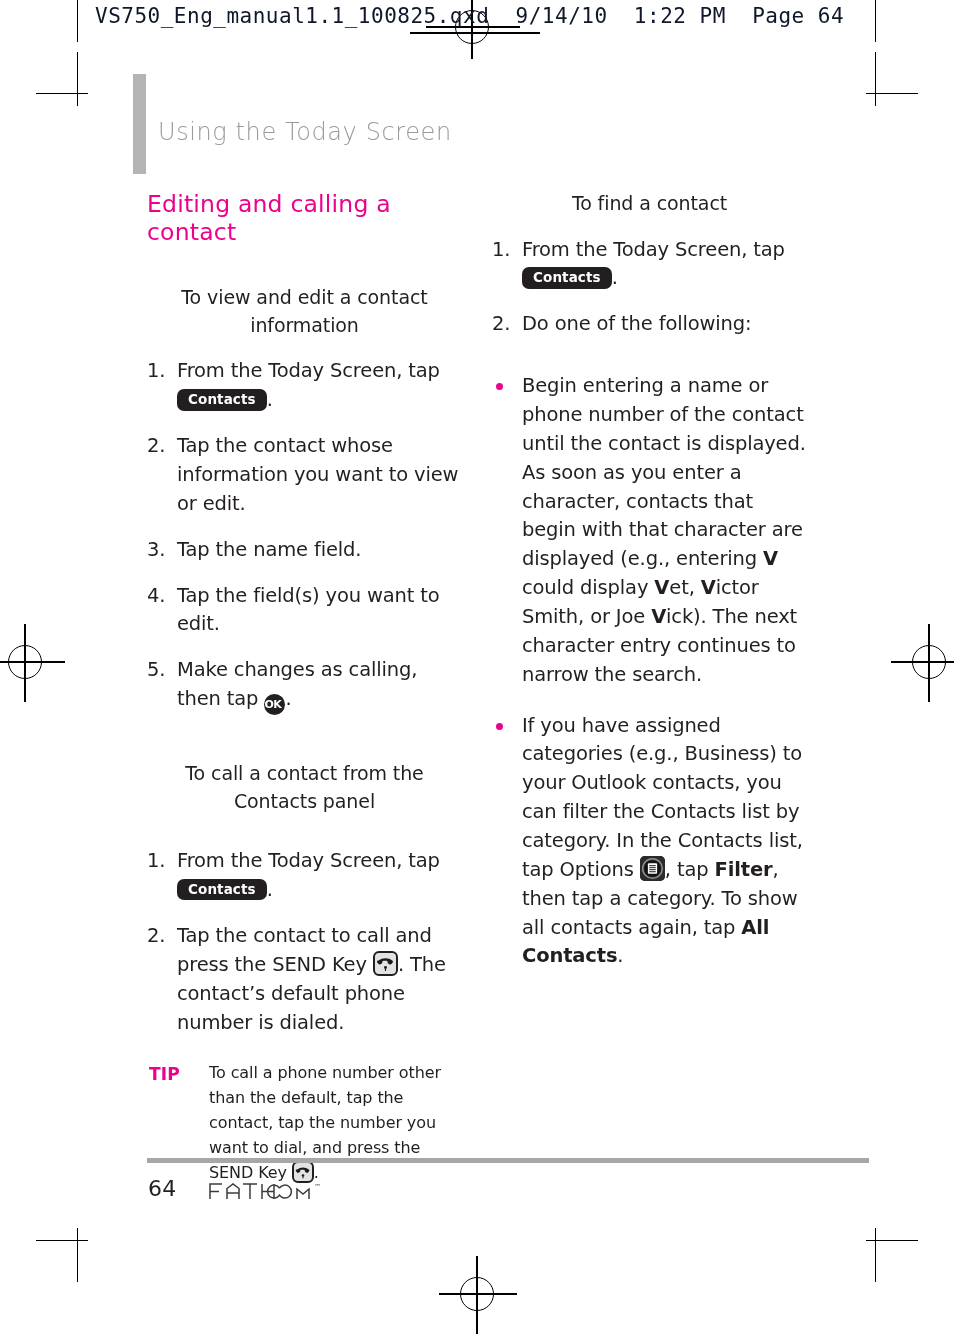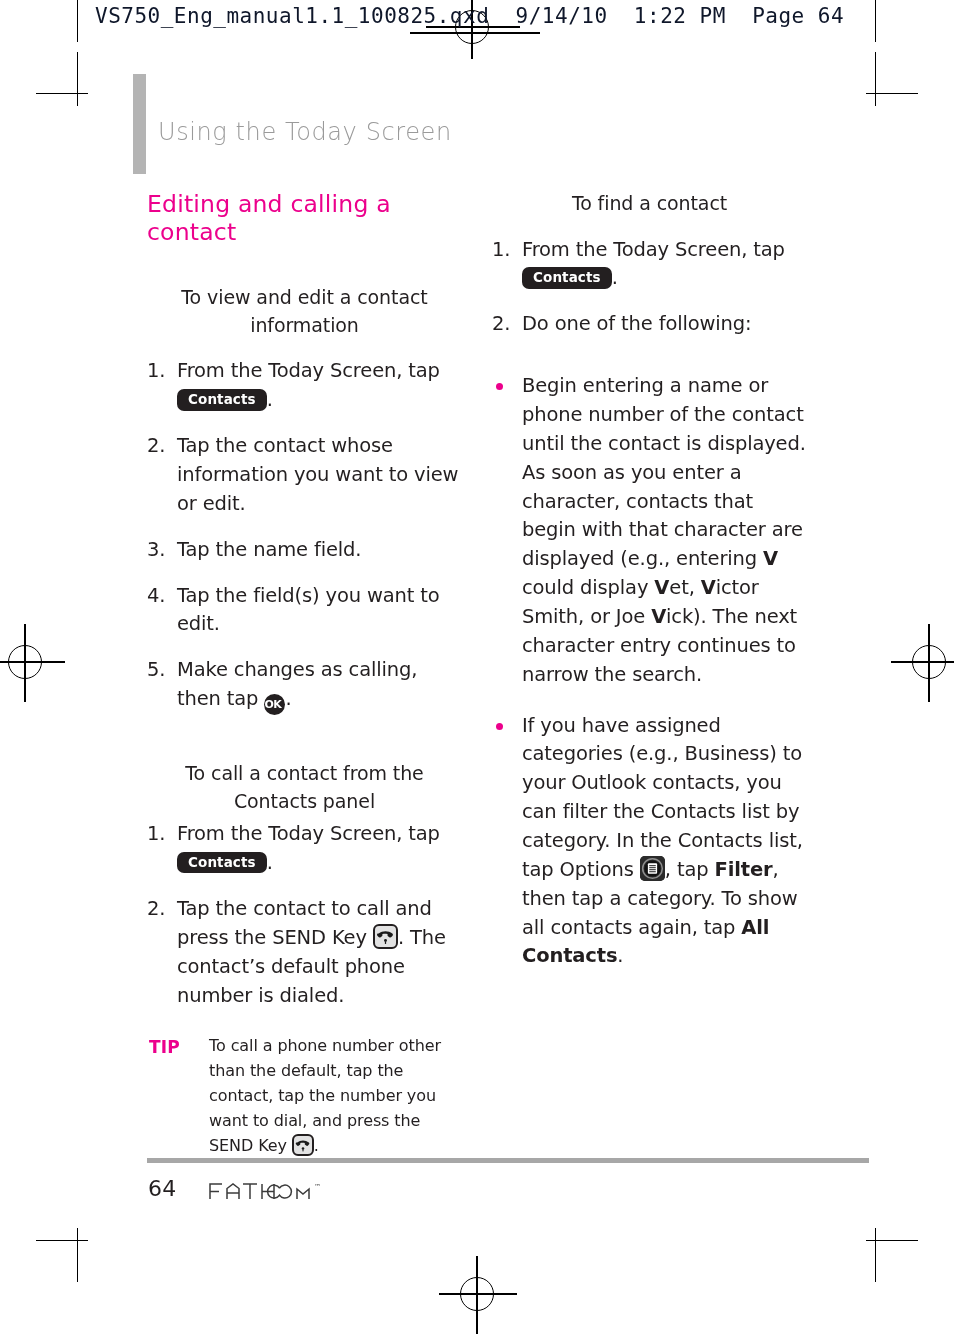--- a/index.html
+++ b/index.html
@@ -108,21 +108,21 @@
   }
 
   .sub-heading {
     font-weight: normal;
     font-size: 19px;
     line-height: 1.45;
     margin: 0 0 18px 0;
     letter-spacing: -0.1px;
     text-align: center;
   }
-  .sub-heading.tight { margin-bottom: 5px; }
+  .sub-heading.tight { margin-bottom: 32px; }
 
   .step {
     position: relative;
     padding-left: 30px;
     margin: 0 0 17px 0;
     line-height: 1.48;
     font-size: 19.5px;
     letter-spacing: -0.15px;
   }
   .step .num {

